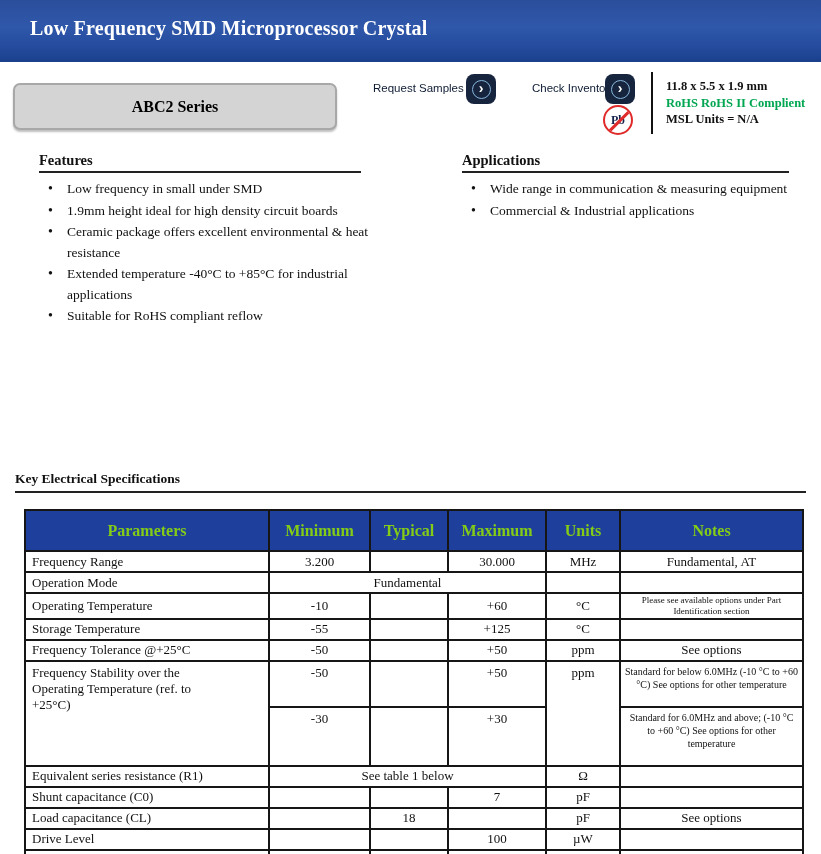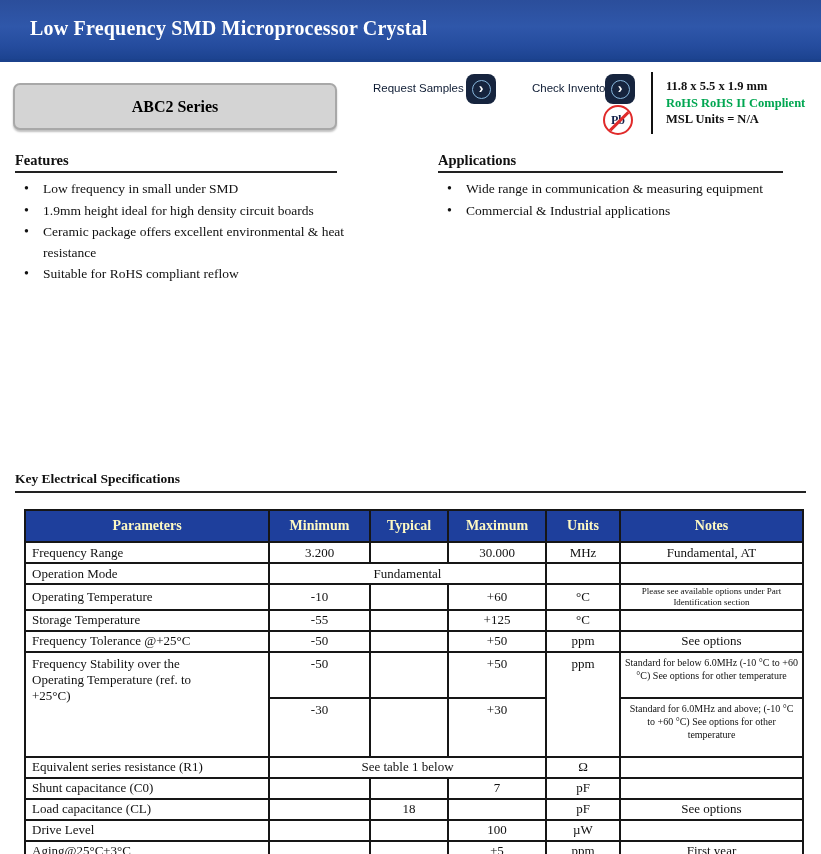--- a/index.html
+++ b/index.html
@@ -38,38 +38,38 @@
   .pb-icon::before { content:""; position:absolute; left:-3px; top:12px; width:36px; height:2.5px;
                      background:#e02a2a; transform:rotate(-45deg); }
   .pb-icon span { font-weight:bold; font-size:12px; color:#15224a; }
 
   .vdivider { position:absolute; left:651px; top:10px; width:2px; height:62px; background:#111; }
 
   .info-block { position:absolute; left:666px; top:16px; font-weight:bold; font-size:12.5px; line-height:16.5px; }
   .info-rohs { color:#00a651; }
 
   
-  .content-cols { display:flex; padding:4px 38px 0 15px; height:265px; }
+  .content-cols { display:flex; padding:4px 38px 0 15px; height:265px;margin-left:24px; }
   .features { width:423px; flex-shrink:0; }
   .applications { flex:1; }
   .content-cols h2 { font-size:14.5px; font-weight:bold; border-bottom:2px solid #222;
                      padding-bottom:2px; margin-bottom:6px; }
   .features h2 { width:322px; }
   .bullet-list { list-style:none; }
   .features .bullet-list { width:332px; }
   .applications .bullet-list { width:327px; }
   .bullet-list li { position:relative; padding-left:28px; font-size:13.5px; line-height:20.5px; margin-bottom:1px; }
   .bullet-list li::before { content:"•"; position:absolute; left:9px; top:0; font-size:14px; }
 
   
   .specs-heading { margin:58px 15px 0 15px; font-size:13.5px; font-weight:bold;
                    border-bottom:2px solid #222; padding-bottom:4px; }
   table.specs { border-collapse:collapse; margin:16px 0 0 24px; width:778px; table-layout:fixed; }
   .specs th, .specs td { border:2px solid #161616; font-size:13px; padding:1px 4px; text-align:center; vertical-align:middle; }
-  .specs thead th { background:#1e3f9c; color:#fef9c3; font-weight:bold; font-size:14px; height:32px; }
+  .specs thead th { background:#1e3f9c; color:#84cc16; font-weight:bold; font-size:16px; height:41px; }
   .specs td.param { text-align:left; padding-left:6px; }
   .specs tr.std td { height:21px; }
   .specs td.note-sm { font-size:9px; line-height:1.2; padding:1px 2px; }
   .specs td.note-md { font-size:10px; line-height:1.3; padding:2px 4px; }
   .specs tr.stab1 td { height:46px; vertical-align:top; padding-top:3px; }
   .specs tr.stab2 td { height:59px; vertical-align:top; padding-top:3px; }
   .specs td.vtop { vertical-align:top; padding-top:2px; }
   .stab-param-inner { max-width:186px; }
 </style>
 </head>
@@ -111,20 +111,21 @@
   </div>
 </div>
 
 <div class="content-cols">
   <div class="features">
     <h2>Features</h2>
     <ul class="bullet-list">
       <li>Low frequency in small under SMD</li>
       <li>1.9mm height ideal for high density circuit boards</li>
       <li>Ceramic package offers excellent environmental &amp; heat resistance</li>
+      <li>Extended temperature -40°C to +85°C for industrial applications</li>
       <li>Suitable for RoHS compliant reflow</li>
     </ul>
   </div>
   <div class="applications">
     <h2>Applications</h2>
     <ul class="bullet-list">
       <li>Wide range in communication &amp; measuring equipment</li>
       <li>Commercial &amp; Industrial applications</li>
     </ul>
   </div>

